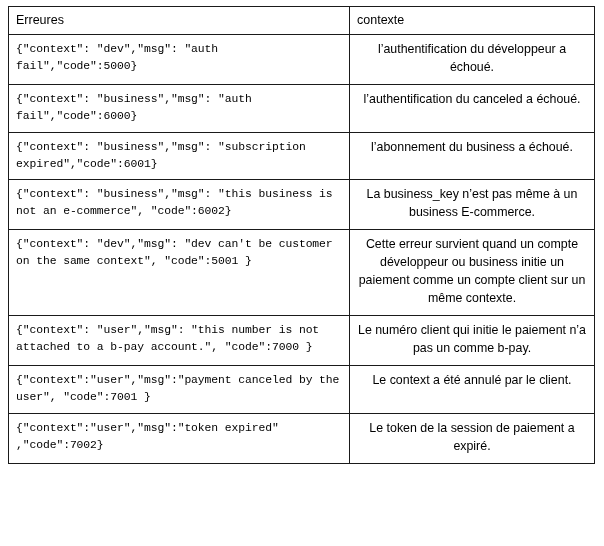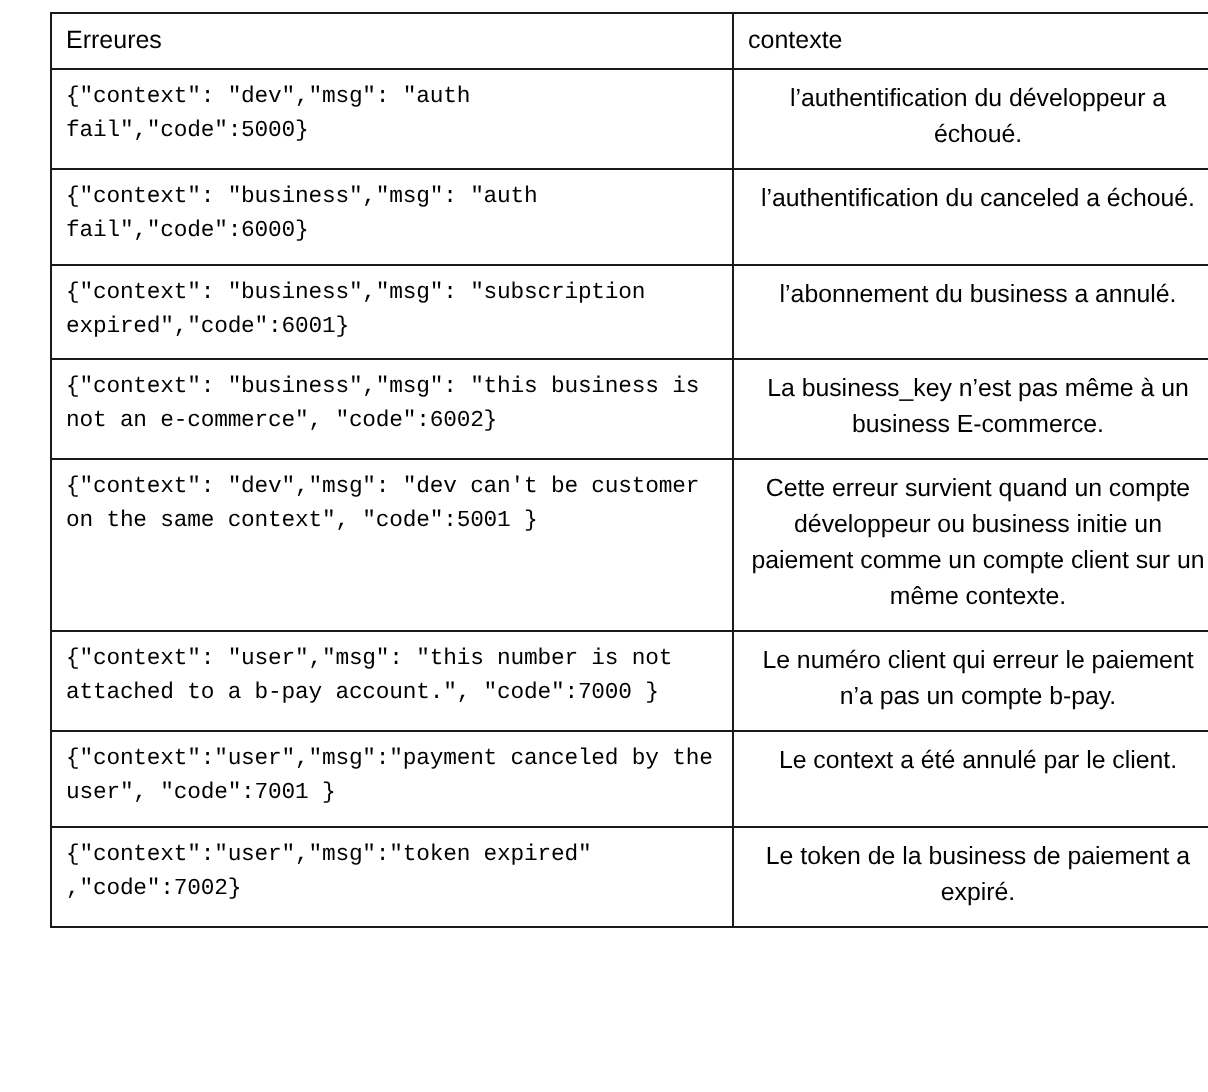--- a/index.html
+++ b/index.html
@@ -12,21 +12,21 @@
     height: 546px;
     font-family: "Liberation Sans", sans-serif;
     color: #000000;
     overflow: hidden;
   }
   .page {
     width: 604px;
     height: 546px;
     position: relative;
     box-sizing: border-box;
-    padding: 6px 9px 0 25px;
+    padding: 6px 9px 0 8px;
   }
   table.errors-table {
     border-collapse: collapse;
     width: 586px;
     table-layout: fixed;
     border: 1px solid #1a1a1a;
   }
   table.errors-table td,
   table.errors-table th {
     border: 1px solid #1a1a1a;
@@ -78,37 +78,37 @@
       <tr>
         <td class="code-cell">{"context": "dev","msg": "auth fail","code":5000}</td>
         <td class="remark-cell">l’authentification du développeur a échoué.</td>
       </tr>
       <tr>
         <td class="code-cell">{"context": "business","msg": "auth fail","code":6000}</td>
         <td class="remark-cell">l’authentification du canceled a échoué.</td>
       </tr>
       <tr>
         <td class="code-cell">{"context": "business","msg": "subscription expired","code":6001}</td>
-        <td class="remark-cell">l’abonnement du business a annulé.</td>
+        <td class="remark-cell">l’abonnement du business a échoué.</td>
       </tr>
       <tr>
         <td class="code-cell">{"context": "business","msg": "this business is not an e-commerce", "code":6002}</td>
         <td class="remark-cell">La business_key n’est pas même à un business E-commerce.</td>
       </tr>
       <tr>
         <td class="code-cell">{"context": "dev","msg": "dev can't be customer on the same context", "code":5001 }</td>
         <td class="remark-cell">Cette erreur survient quand un compte développeur ou business initie un paiement comme un compte client sur un même contexte.</td>
       </tr>
       <tr>
         <td class="code-cell">{"context": "user","msg": "this number is not attached to a b-pay account.", "code":7000 }</td>
-        <td class="remark-cell">Le numéro client qui erreur le paiement n’a pas un compte b-pay.</td>
+        <td class="remark-cell">Le numéro client qui initie le paiement n’a pas un comme b-pay.</td>
       </tr>
       <tr>
         <td class="code-cell">{"context":"user","msg":"payment canceled by the user", "code":7001 }</td>
         <td class="remark-cell">Le context a été annulé par le client.</td>
       </tr>
       <tr>
         <td class="code-cell">{"context":"user","msg":"token expired" ,"code":7002}</td>
-        <td class="remark-cell">Le token de la business de paiement a expiré.</td>
+        <td class="remark-cell">Le token de la session de paiement a expiré.</td>
       </tr>
     </tbody>
   </table>
 </div>
 
 </body></html>

